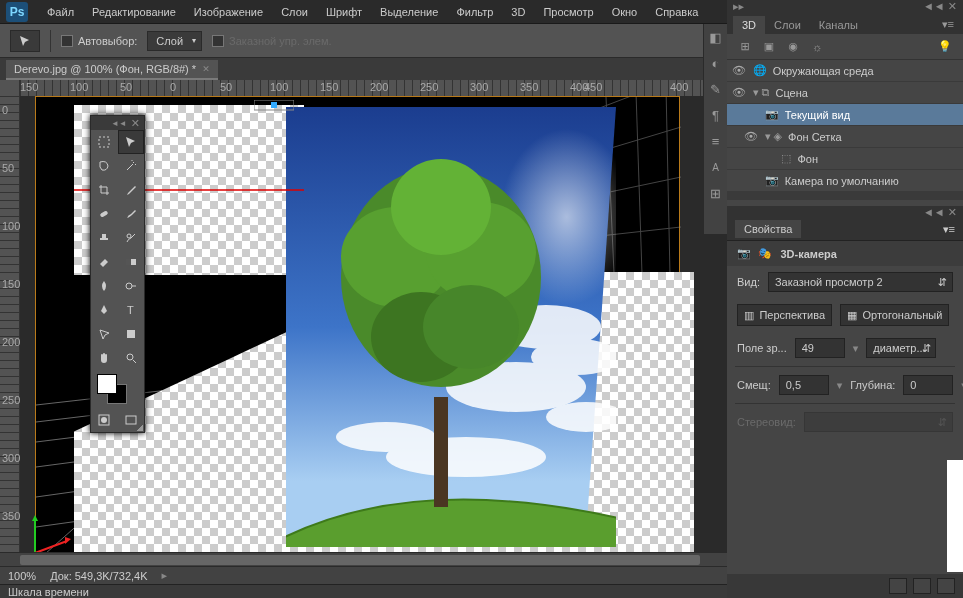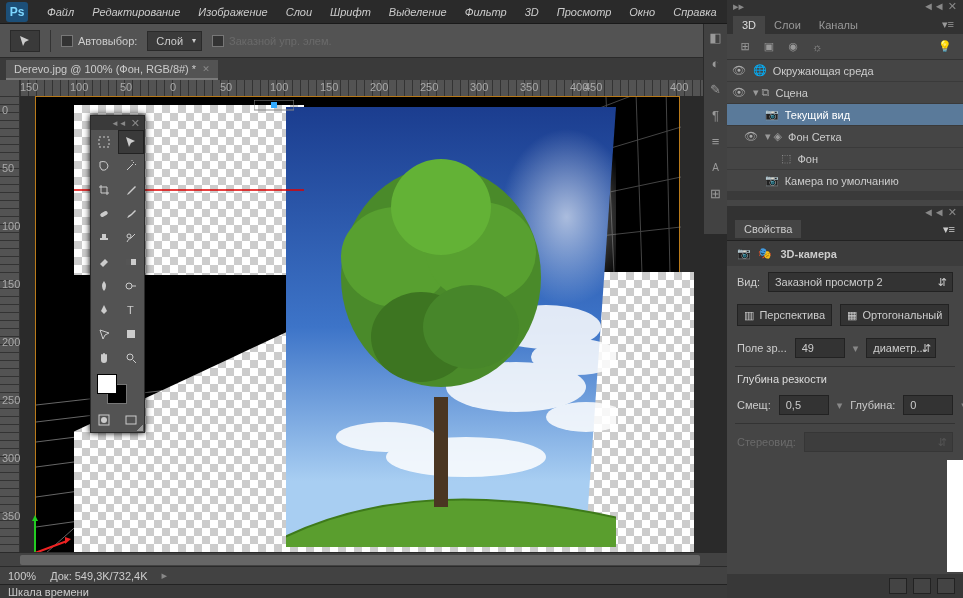--- a/index.html
+++ b/index.html
@@ -1,19 +1,19 @@
 <!DOCTYPE html>
 <html><head>
 <meta charset="utf-8">
 <style>
 * { margin: 0; padding: 0; box-sizing: border-box; font-family: Tahoma, sans-serif; font-size: 11px; user-select: none; }
 body { width: 963px; height: 598px; background: #454545; color: #ccc; overflow: hidden; position: relative; }
 .menubar { height: 24px; background: #2a2a2a; display: flex; align-items: center; padding: 10px 6px; border-bottom: 1px solid #1a1a1a; }
 .ps-logo { width: 22px; height: 20px; background: #1c4f78; color: #7dd7ff; font-weight: bold; font-size: 12px; display: flex; align-items: center; justify-content: center; border-radius: 3px; margin-right: 10px; }
-.menubar span[data-name^="menu-"] { padding: 0 9px; cursor: pointer; font-style: italic; }
+.menubar span[data-name^="menu-"] { padding: 0 9px; cursor: pointer; }
 .optionsbar { height: 34px; background: #535353; border-bottom: 1px solid #2a2a2a; display: flex; align-items: center; padding: 0 10px; gap: 10px; }
 .move-toggle { width: 30px; height: 22px; background: #3a3a3a; border: 1px solid #2a2a2a; display: flex; align-items: center; justify-content: center; }
 .checkbox-wrap { display: flex; align-items: flex-end; gap: 5px; }
 .checkbox { width: 12px; height: 12px; background: #333; border: 1px solid #777; }
 .dropdown { height: 20px; background: #3a3a3a; border: 1px solid #2a2a2a; padding: 0 18px 0 8px; display: flex; align-items: center; position: relative; }
 .dropdown::after { content: "▾"; position: absolute; right: 5px; font-size: 8px; }
 .dimmed { color: #6a6a6a; }
 .opt-icons { margin-left: auto; display: flex; gap: 3px; }
 .opt-icon { width: 20px; height: 20px; background: #3c3c3c; border: 1px solid #2a2a2a; }
 
@@ -506,21 +506,20 @@
       <div class="field short" data-name="fov-input">
           <span>49</span>
         </div>
         <span style="color:#888">▾</span>
       <div class="field" style="flex:0 0 70px" data-name="fov-unit-dropdown">
           <span>диаметр...</span>
           <span style="position:absolute;right:4px">⇵</span>
         </div>
     </div>
     <div class="divider"></div>
-    <div class="section-label" data-name="dof-header">Глубина резкости</div>
     <div class="prop-row">
       <span data-name="offset-label">Смещ:</span>
       <div class="field short" data-name="offset-input">
           <span>0,5</span>
         </div>
         <span style="color:#888">▾</span>
       <span data-name="depth-label">Глубина:</span>
       <div class="field short" data-name="depth-input">
           <span>0</span>
         </div>

